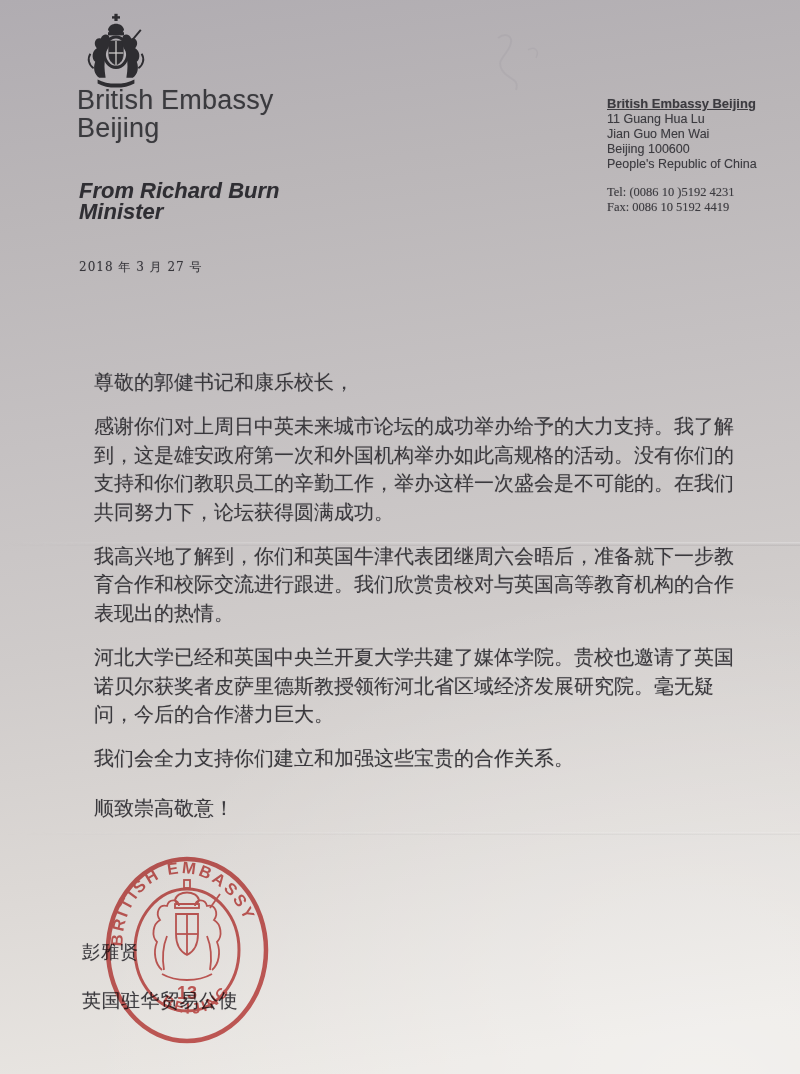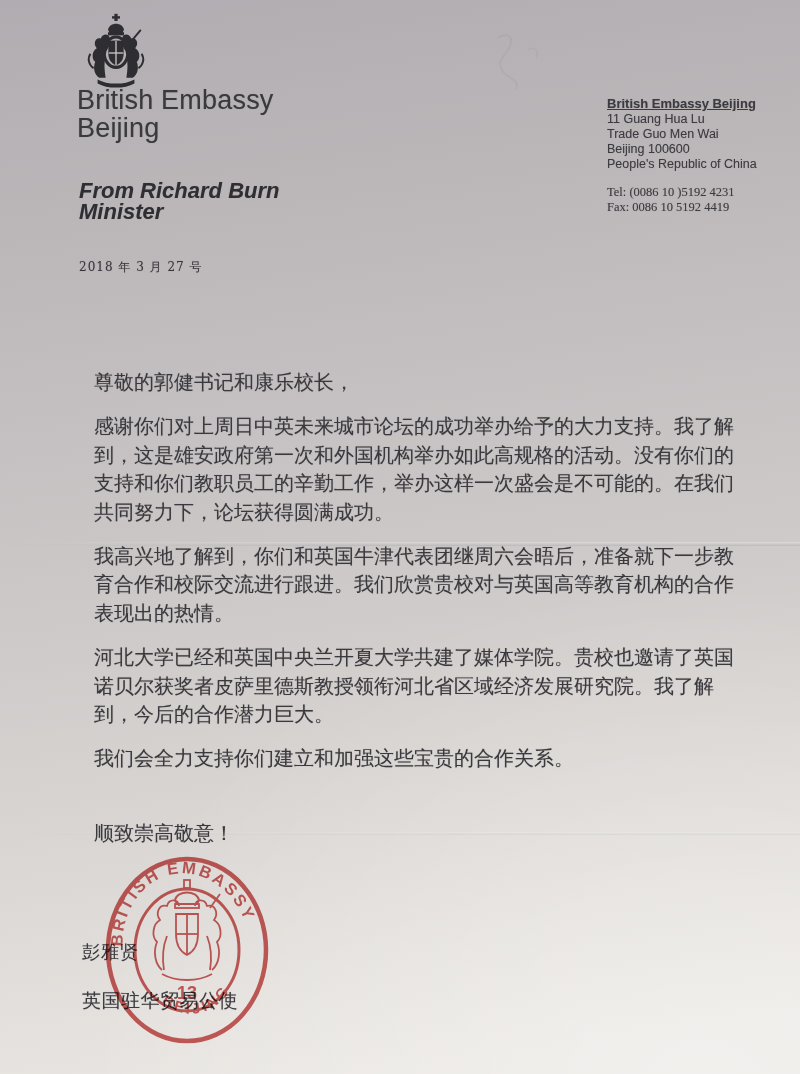--- a/index.html
+++ b/index.html
@@ -56,21 +56,21 @@
     font-size:12px;color:#37363b;letter-spacing:1px;
     text-shadow:0 0 1px rgba(55,54,59,0.30);
   }
 
   .letter-body{
     position:absolute;left:94px;top:368px;width:650px;
     font-size:20px;line-height:28.4px;color:#3a393d;
     text-shadow:0 0 1px rgba(58,57,61,0.32);
   }
   .letter-body p{margin:0 0 16px 0;}
-  .letter-body p.closing{margin-top:46px;}
+  .letter-body p.closing{margin-top:21px;}
 
   .sig-name{
     position:absolute;left:82px;top:940px;z-index:2;
     font-size:18px;color:#3b3a3e;letter-spacing:1px;
     text-shadow:0 0 1px rgba(59,58,62,0.30);
     text-align:center;
   }
   .sig-title{
     position:absolute;left:82px;top:988px;z-index:2;
     font-size:19px;color:#3b3a3e;letter-spacing:0.5px;
@@ -121,41 +121,41 @@
   </svg>
 
   <div class="wordmark">
     <div>British Embassy</div>
     <div>Beijing</div>
   </div>
 
   <div class="addr">
     <div class="addr-name">British Embassy Beijing</div>
     <div class="addr-line">11 Guang Hua Lu</div>
-    <div class="addr-line">Trade Guo Men Wai</div>
+    <div class="addr-line">Jian Guo Men Wai</div>
     <div class="addr-line">Beijing 100600</div>
     <div class="addr-line">People's Republic of China</div>
     <div class="telfax">
       <div>Tel: (0086 10 )5192 4231</div>
       <div>Fax: 0086 10 5192 4419</div>
     </div>
   </div>
 
   <div class="sender">
     <div>From Richard Burn</div>
     <div>Minister</div>
   </div>
 
   <div class="date-line cjk">2018 年 3 月 27 号</div>
 
   <div class="letter-body cjk">
     <p>尊敬的郭健书记和康乐校长，</p>
     <p>感谢你们对上周日中英未来城市论坛的成功举办给予的大力支持。我了解到，这是雄安政府第一次和外国机构举办如此高规格的活动。没有你们的支持和你们教职员工的辛勤工作，举办这样一次盛会是不可能的。在我们共同努力下，论坛获得圆满成功。</p>
     <p>我高兴地了解到，你们和英国牛津代表团继周六会晤后，准备就下一步教育合作和校际交流进行跟进。我们欣赏贵校对与英国高等教育机构的合作表现出的热情。</p>
-    <p>河北大学已经和英国中央兰开夏大学共建了媒体学院。贵校也邀请了英国诺贝尔获奖者皮萨里德斯教授领衔河北省区域经济发展研究院。我了解到，今后的合作潜力巨大。</p>
+    <p>河北大学已经和英国中央兰开夏大学共建了媒体学院。贵校也邀请了英国诺贝尔获奖者皮萨里德斯教授领衔河北省区域经济发展研究院。毫无疑问，今后的合作潜力巨大。</p>
     <p>我们会全力支持你们建立和加强这些宝贵的合作关系。</p>
     <p class="closing">顺致崇高敬意！</p>
   </div>
 
   <div class="sig-name cjk">彭雅贤</div>
   <div class="sig-title cjk">英国驻华贸易公使</div>
 
   <svg class="stamp" width="170" height="196" viewBox="0 0 170 196">
     <g stroke="#c94a47" fill="none">
       <ellipse cx="85" cy="98" rx="79" ry="91" stroke-width="4.5"></ellipse>

